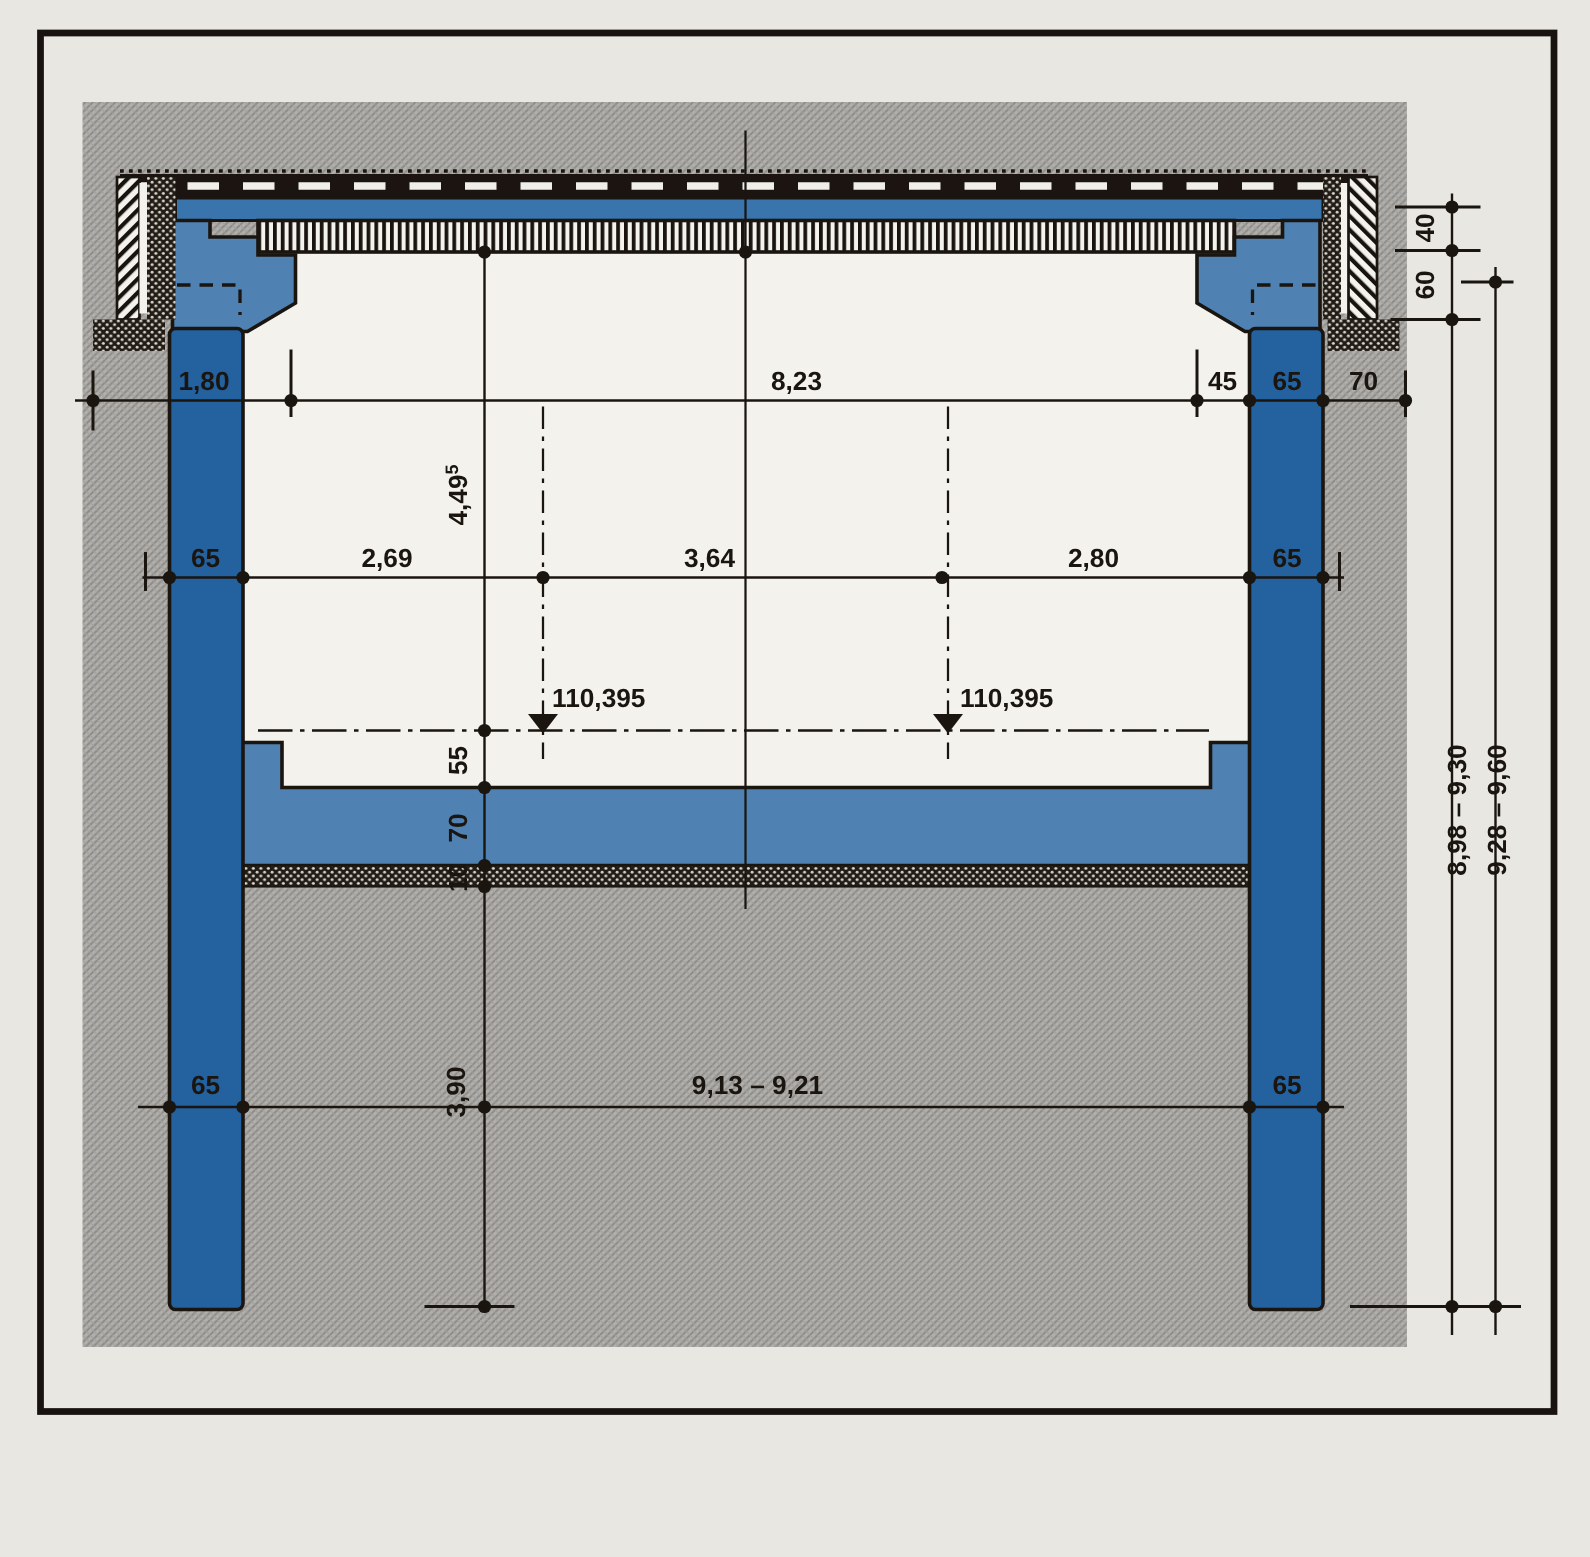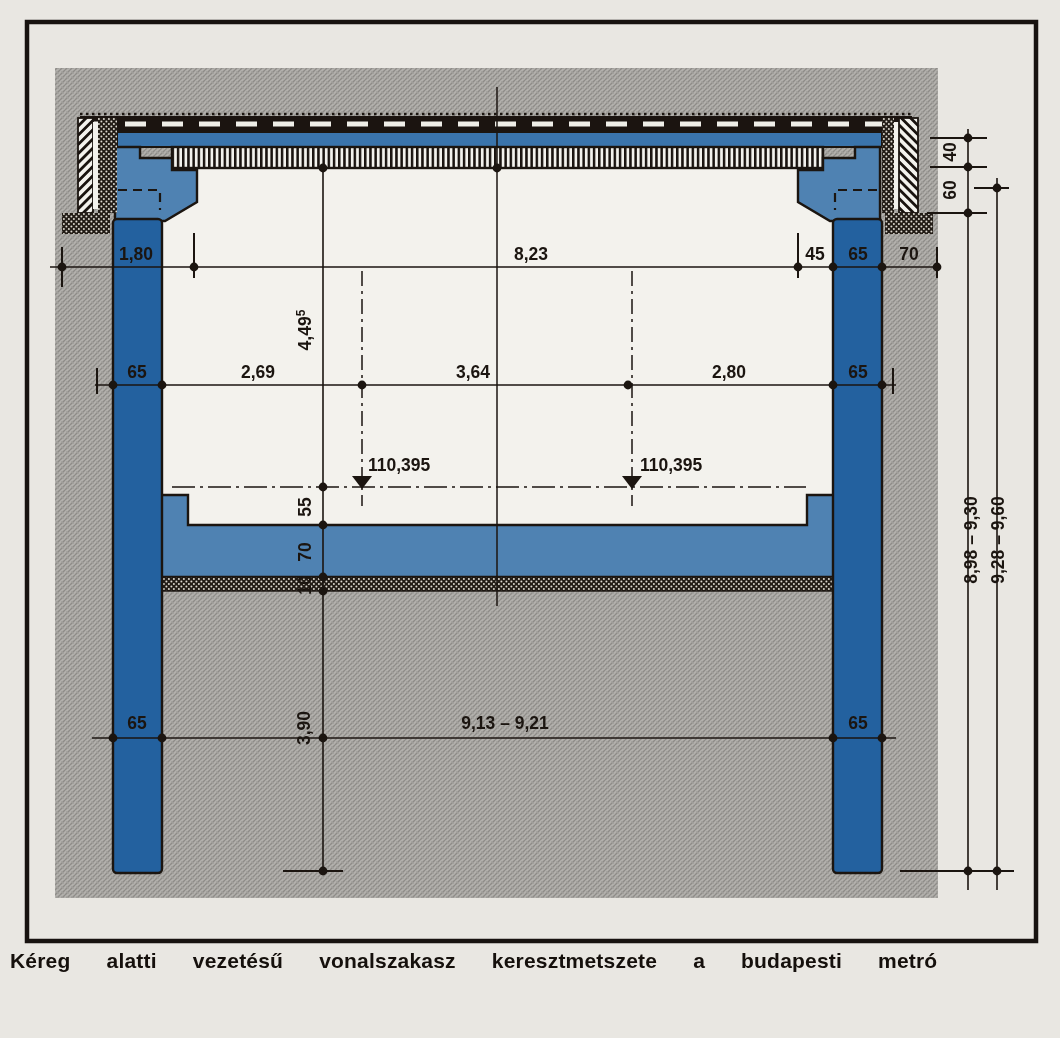--- a/index.html
+++ b/index.html
@@ -185,14 +185,13 @@
     <text x="858" y="729">65</text>
 
     <text x="956" y="152" transform="rotate(-90 956 152)">40</text>
     <text x="956" y="190" transform="rotate(-90 956 190)">60</text>
     <text x="977" y="540" transform="rotate(-90 977 540)">8,98 – 9,30</text>
     <text x="1004" y="540" transform="rotate(-90 1004 540)">9,28 – 9,60</text>
   </g>
 </svg>
 
 <div class="caption">
-  <span class="l1">Kéreg alatti vezetésű vonalszakasz keresztmetszete a budapesti metró</span>
 </div>
 
 </body></html>

